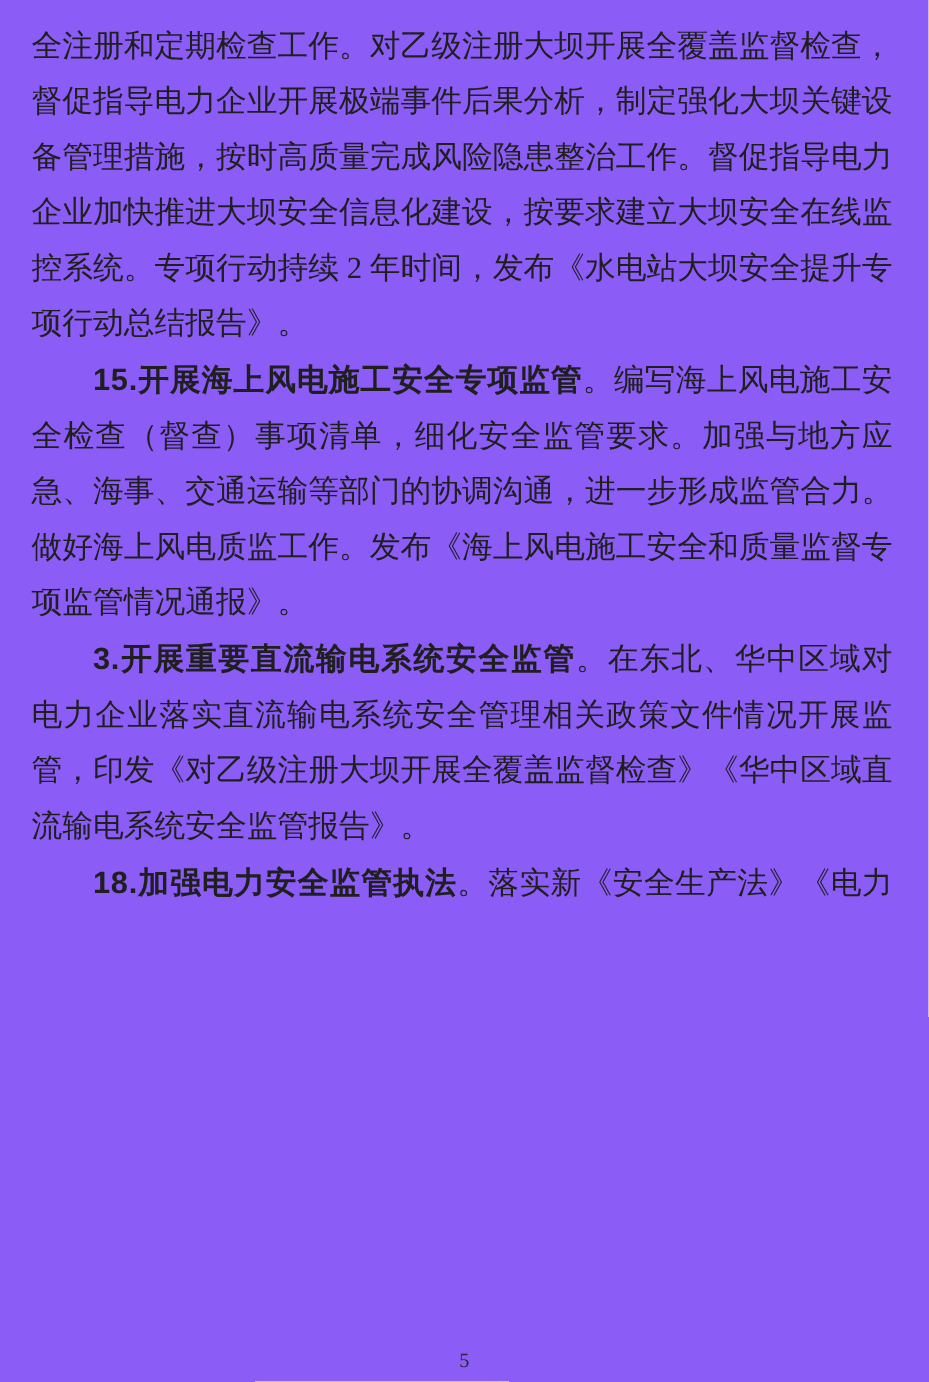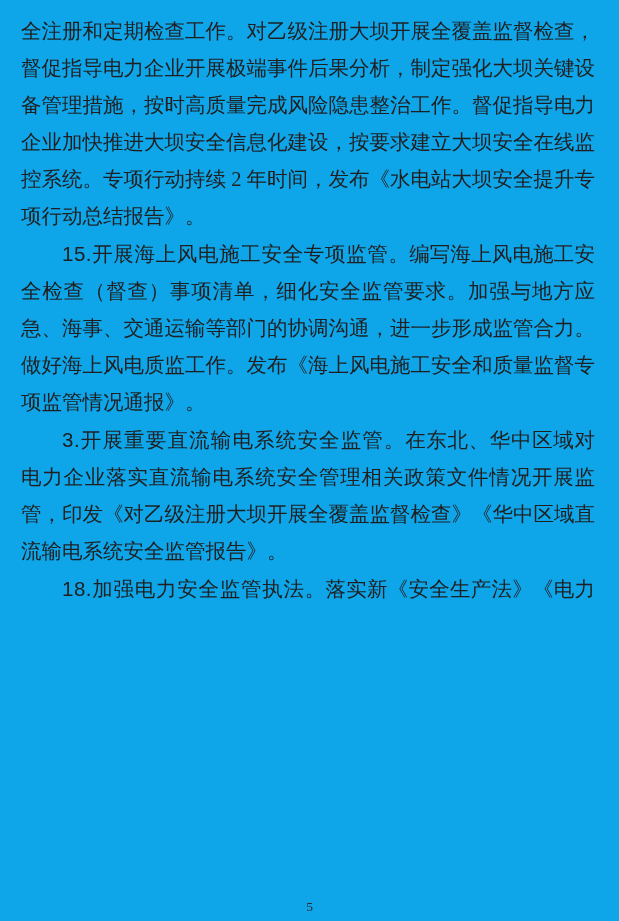--- a/index.html
+++ b/index.html
@@ -6,39 +6,39 @@
     margin: 0;
     padding: 0;
     background: #ffffff;
   }
   .paper {
     position: relative;
     width: 619px;
     height: 921px;
     margin: 0 auto;
     box-sizing: border-box;
-    background: #0ea5e9;
+    background: #8b5cf6;
     color: #1f1f1f;
     font-family: "Liberation Serif", "DejaVu Serif", serif;
     font-size: 20.5px;
     line-height: 37px;
     padding: 13px 24px 0 21px;
     overflow: hidden;
   }
   .para {
     margin: 0;
     text-align: justify;
     text-indent: 2em;
     word-break: break-all;
   }
   .para.no-indent {
     text-indent: 0;
   }
   .lead {
-    font-weight: 400;
+    font-weight: 700;
     font-family: "Liberation Sans", "DejaVu Sans", sans-serif;
     letter-spacing: 0.5px;
   }
   .section-heading {
     font-weight: 400;
     color: #2a2a2a;
   }
   .para.cut {
     
     text-align-last: justify;

